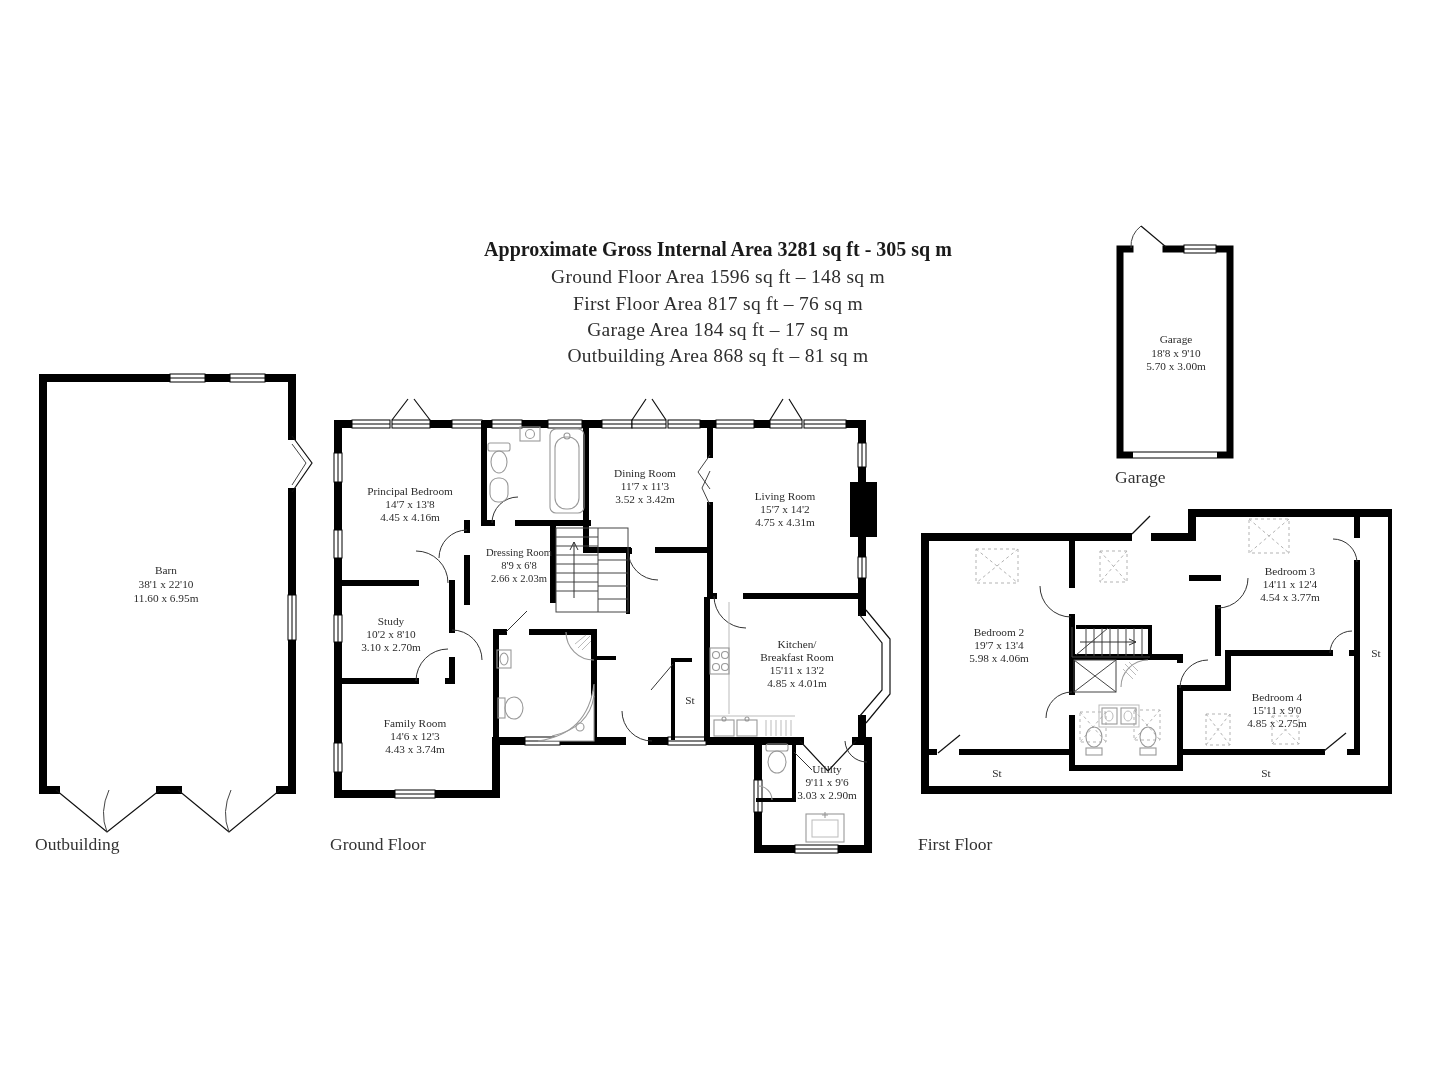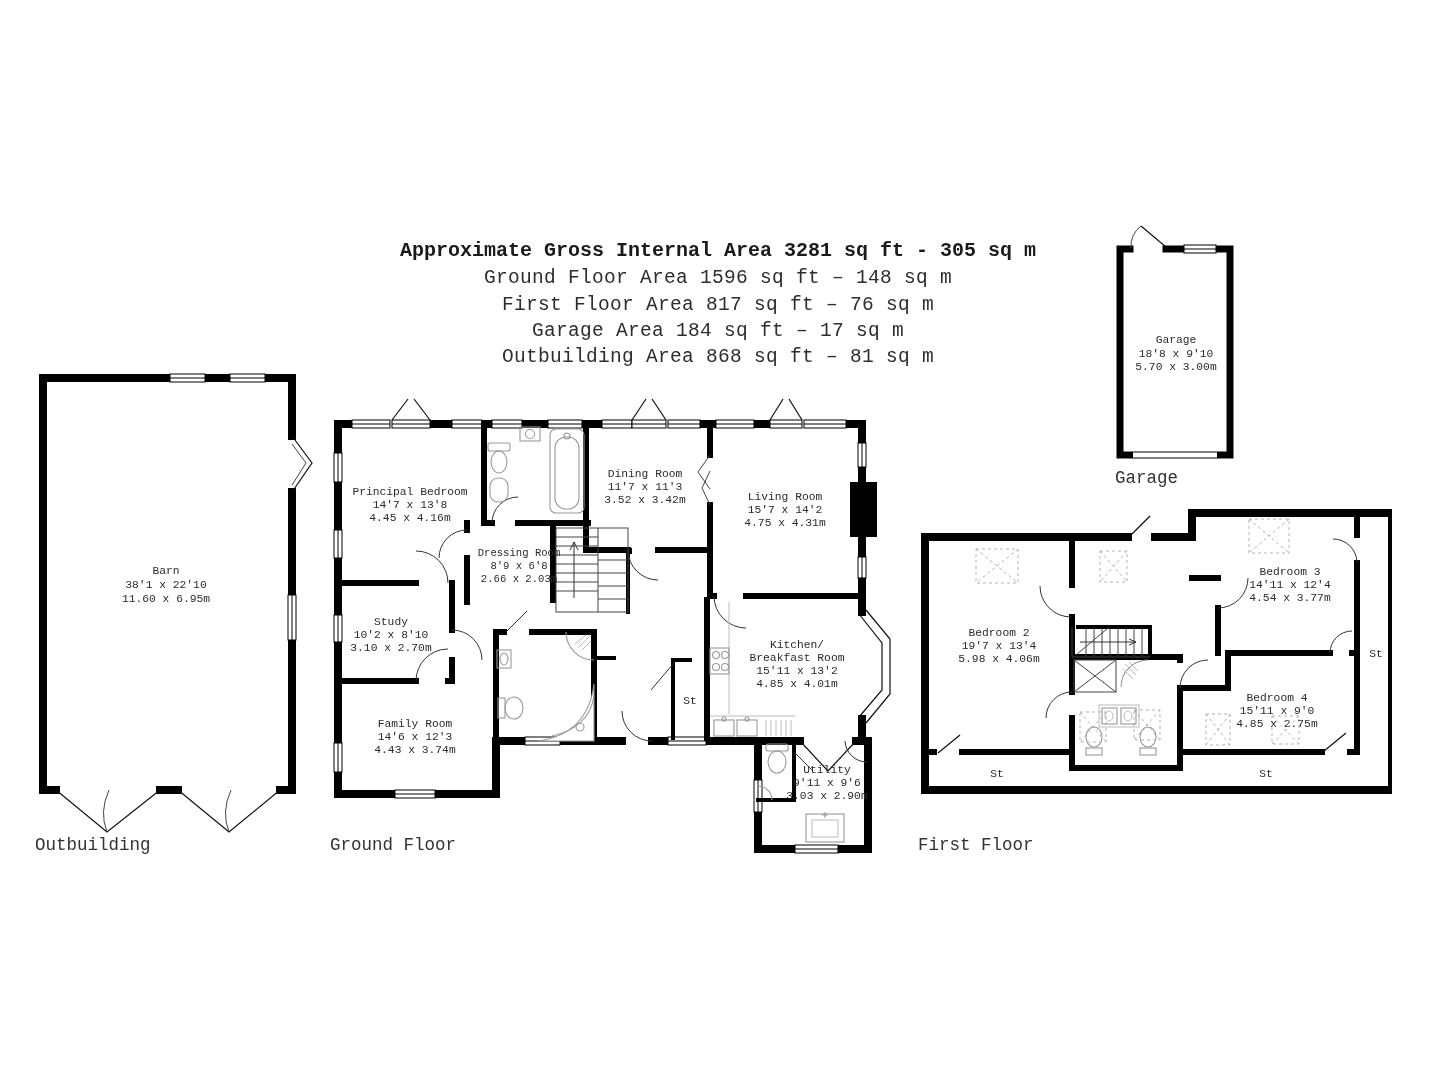--- a/index.html
+++ b/index.html
@@ -1,17 +1,17 @@
 <!DOCTYPE html>
 <html><head>
 <meta charset="utf-8">
 <style>
   html,body{margin:0;padding:0;background:#fff;}
   #canvas{position:relative;width:1392px;height:1080px;background:#ffffff;overflow:hidden;
-          font-family:Liberation Mono, monospace;}
+          font-family:Liberation Serif, serif;}
   svg{position:absolute;left:0;top:0;}
   text{fill:#2b2b2b;}
   .hdr-title{font-size:20px;font-weight:bold;fill:#1a1a1a;}
   .hdr-line{font-size:19.5px;fill:#2e2e2e;letter-spacing:.3px;}
   .room{font-size:11.3px;fill:#2b2b2b;}
   .room-sm{font-size:10.6px;fill:#2b2b2b;}
   .plan-label{font-size:17.5px;fill:#333;}
   .w8{stroke:#000;stroke-width:8;fill:none;stroke-linecap:square;}
   .w7{stroke:#000;stroke-width:7;fill:none;stroke-linecap:square;}
   .w6{stroke:#000;stroke-width:6;fill:none;stroke-linecap:square;}

